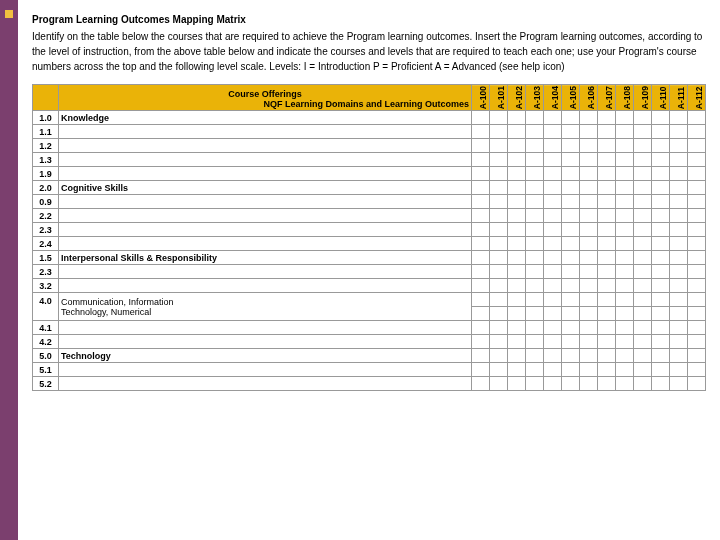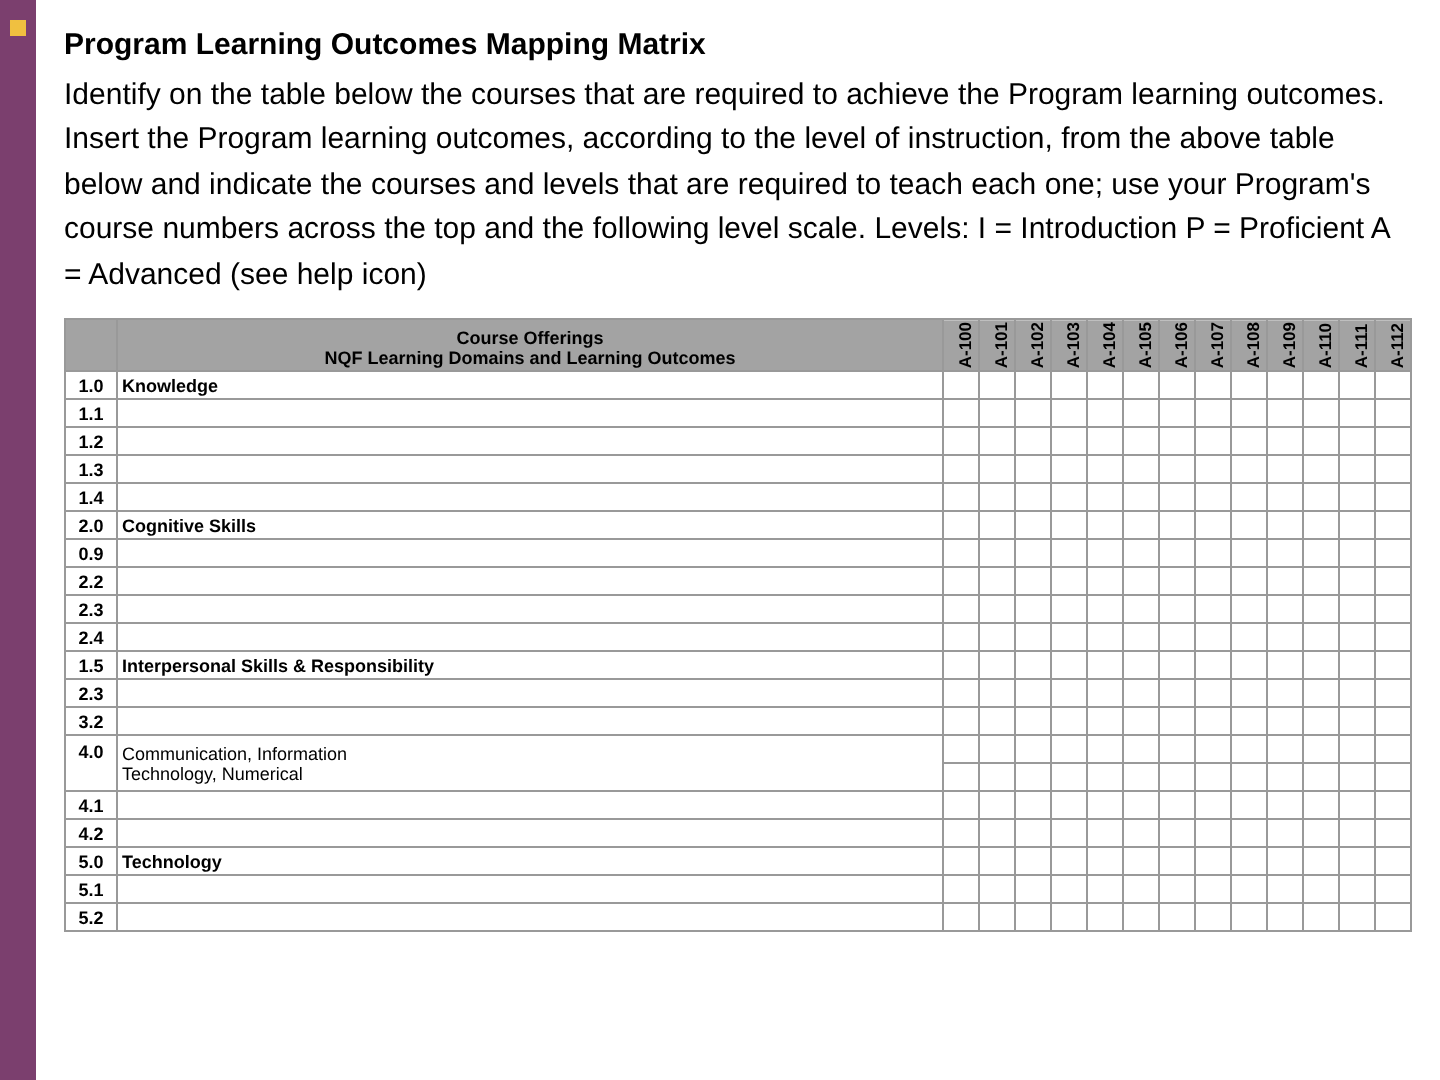--- a/index.html
+++ b/index.html
@@ -36,21 +36,21 @@
     }
 
     .main-content {
       flex: 1;
       padding: 12px 14px 10px 14px;
       display: flex;
       flex-direction: column;
     }
 
     .intro-text {
-      font-size: 15px;
+      font-size: 10px;
       line-height: 1.5;
       color: #000;
       margin-bottom: 10px;
     }
 
     .intro-text .title {
       font-weight: bold;
       display: block;
       margin-bottom: 2px;
     }
@@ -60,21 +60,21 @@
       border-collapse: collapse;
       font-size: 9px;
     }
 
     .matrix-table th, .matrix-table td {
       border: 1px solid #999;
       padding: 1px 2px;
     }
 
     .header-main th {
-      background: #a3a3a3;
+      background: #eab308;
       text-align: left;
       vertical-align: bottom;
     }
 
     .header-main .course-offerings-label {
       text-align: center;
       font-weight: bold;
       font-size: 9px;
     }
 
@@ -123,21 +123,21 @@
       <span class="title">Program Learning Outcomes Mapping Matrix</span>
       <span>Identify on the table below the courses that are required to achieve the Program learning outcomes. Insert the Program learning outcomes, according to the level of instruction, from the above table below and indicate the courses and levels that are required to teach each one; use your Program's course numbers across the top and the following level scale.  Levels:  I = Introduction   P = Proficient   A = Advanced (see help icon)</span>
     </div>
 
     <table class="matrix-table">
       <thead>
         <tr class="header-main">
           <th class="row-num"></th>
           <th class="course-offerings-label">
             <div>Course Offerings</div>
-            <div style="text-align:center;">NQF Learning Domains and Learning Outcomes</div>
+            <div style="text-align:right;">NQF Learning Domains and Learning Outcomes</div>
           </th>
           <th class="col-header">A-100</th>
           <th class="col-header">A-101</th>
           <th class="col-header">A-102</th>
           <th class="col-header">A-103</th>
           <th class="col-header">A-104</th>
           <th class="col-header">A-105</th>
           <th class="col-header">A-106</th>
           <th class="col-header">A-107</th>
           <th class="col-header">A-108</th>
@@ -215,21 +215,21 @@
             <td class="data-cell"></td>
             <td class="data-cell"></td>
             <td class="data-cell"></td>
             <td class="data-cell"></td>
             <td class="data-cell"></td>
             <td class="data-cell"></td>
             <td class="data-cell"></td>
         </tr>
 
         <tr>
-          <td class="row-num">1.4</td>
+          <td class="row-num">1.9</td>
           <td class="row-label"></td>
           <td class="data-cell"></td>
             <td class="data-cell"></td>
             <td class="data-cell"></td>
             <td class="data-cell"></td>
             <td class="data-cell"></td>
             <td class="data-cell"></td>
             <td class="data-cell"></td>
             <td class="data-cell"></td>
             <td class="data-cell"></td>

